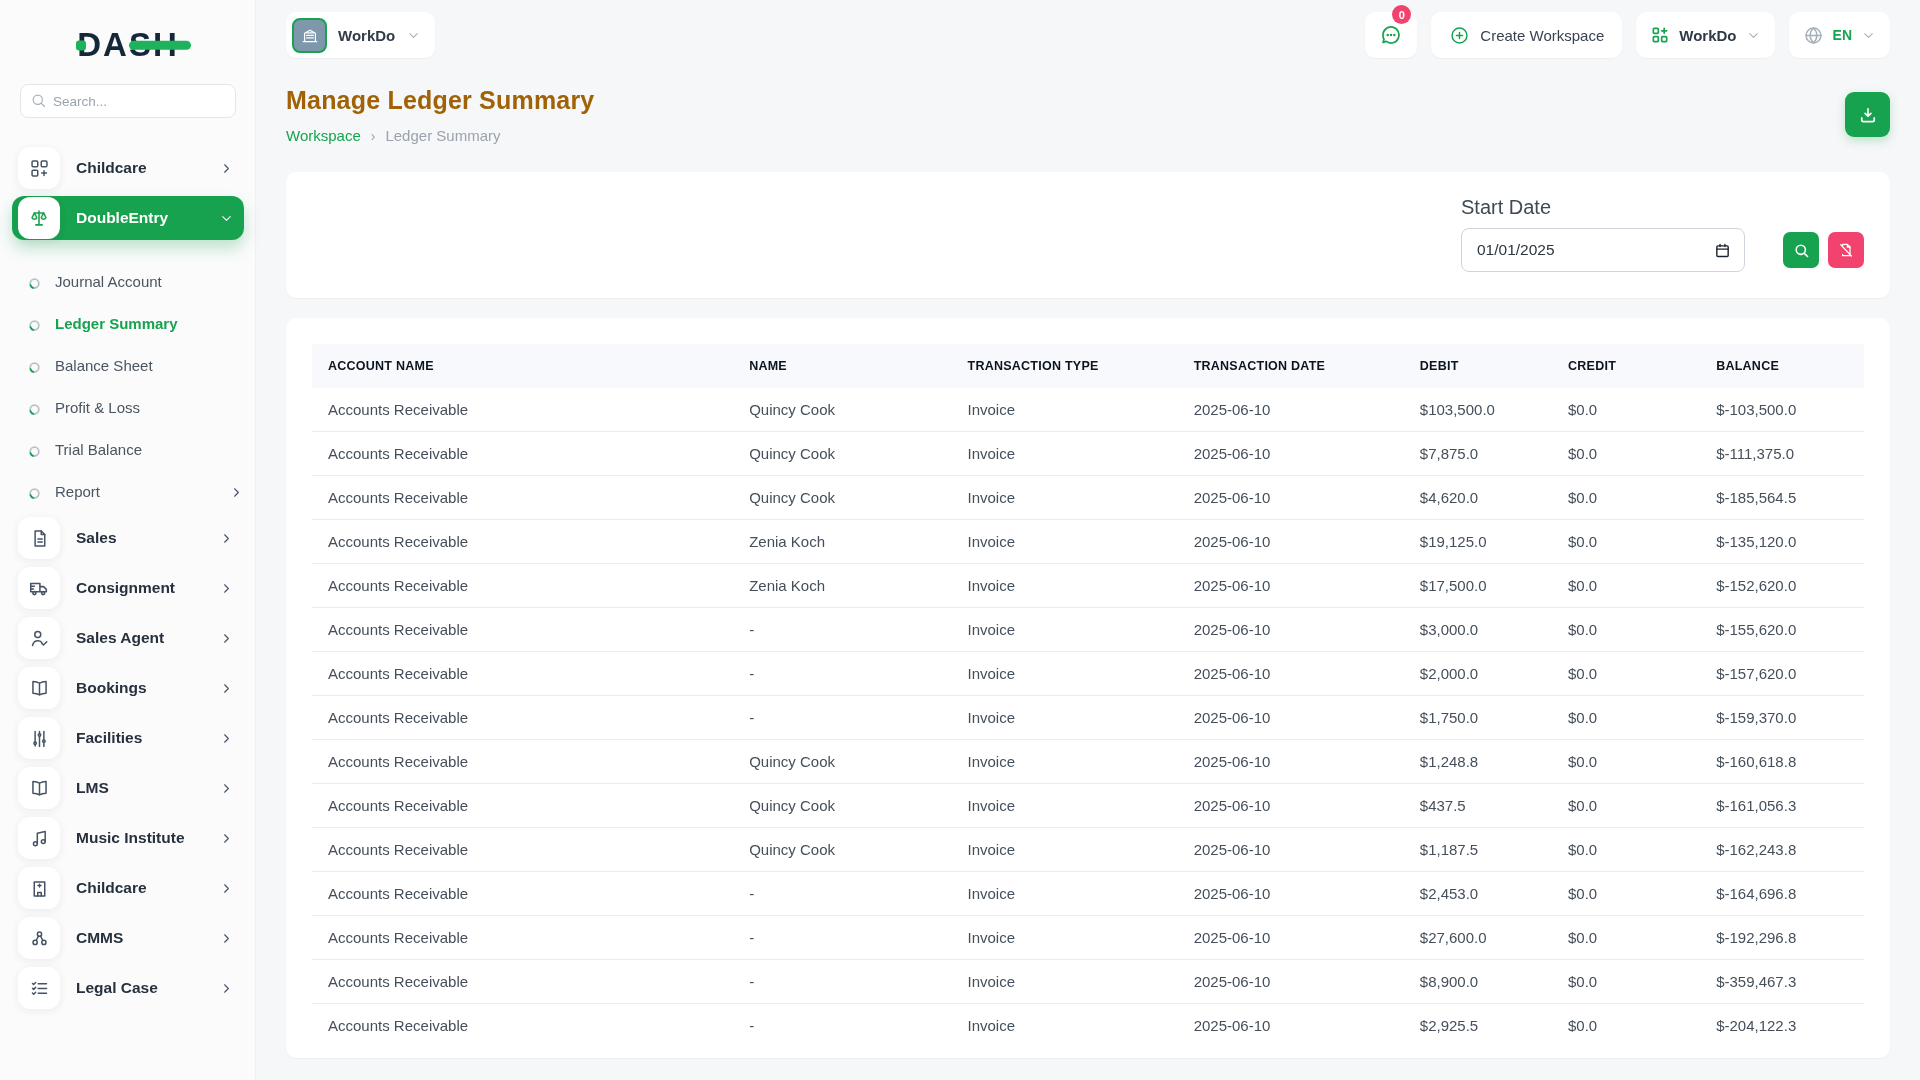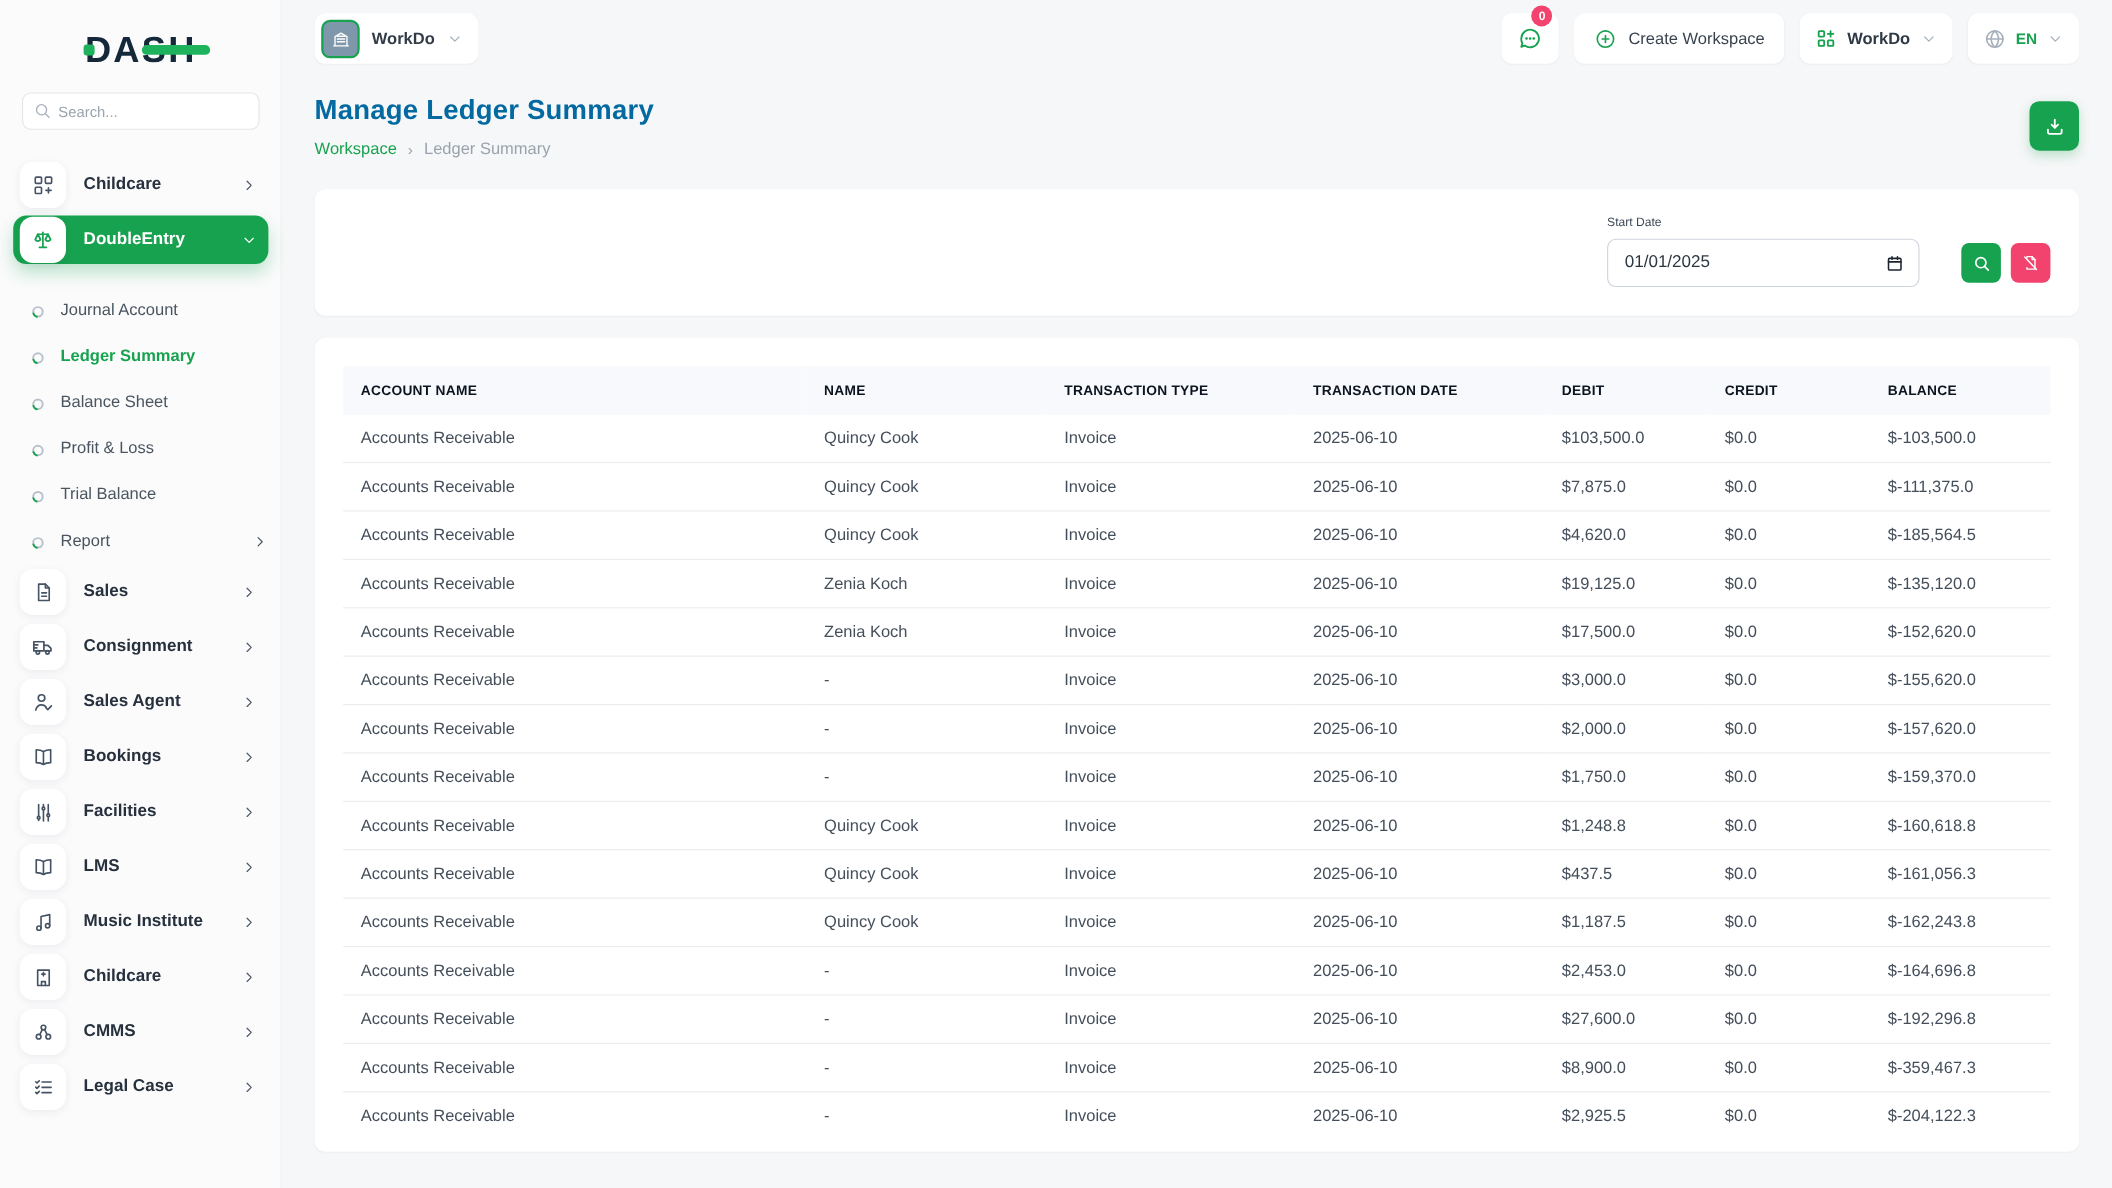--- a/index.html
+++ b/index.html
@@ -60,34 +60,34 @@
   .topbar-right { display:flex; align-items:center; gap:14px; }
   .chat-btn { width:52px; justify-content:center; position:relative; }
   .chat-badge { position:absolute; top:-7px; right:6px; min-width:19px; height:19px; padding:0 5px;
                 background:#f2426e; color:#fff; border-radius:10px; font-size:11px; font-weight:700;
                 display:flex; align-items:center; justify-content:center; }
   .create-ws { padding:0 18px; gap:10px; font-size:15px; color:#39434f; font-weight:500; }
   .workdo-btn { padding:0 14px; gap:9px; font-size:15px; font-weight:600; color:#2f3a46; }
   .lang-btn { padding:0 14px; gap:9px; font-size:14px; font-weight:700; color:#17a24f; }
 
   .page-head { display:flex; justify-content:space-between; align-items:flex-start; padding:16px 30px 0; }
-  .page-title { font-size:25px; font-weight:700; color:#0369a1; letter-spacing:.2px; }
+  .page-title { font-size:25px; font-weight:700; color:#a16207; letter-spacing:.2px; }
   .breadcrumb { display:flex; align-items:center; gap:10px; margin-top:12px; font-size:15px; }
   .breadcrumb .bc-home { color:#17a24f; cursor:pointer; }
   .breadcrumb .bc-sep { color:#9aa3ad; font-size:14px; }
   .breadcrumb .bc-current { color:#9aa3ad; }
   .dl-btn { width:45px; height:45px; border-radius:9px; background:#17a24f; border:none; display:flex;
             align-items:center; justify-content:center; cursor:pointer; margin-top:6px;
             box-shadow:0 4px 10px rgba(23,162,79,.25); }
 
   .card { background:#fff; border-radius:10px; box-shadow:0 1px 2px rgba(20,30,50,.04); }
   .filter-card { margin:28px 30px 0; padding:24px 26px 26px; display:flex; align-items:flex-end; gap:44px; }
   .field { width:284px; }
   .field:first-of-type { margin-left:auto; }
-  .field .f-label { font-size:11px; color:#3f4a57; margin-bottom:9px; }
+  .field .f-label { font-size:20px; color:#3f4a57; margin-bottom:9px; }
   .f-input { height:44px; border:1px solid #ced4dc; border-radius:8px; background:#fff; display:flex;
              align-items:center; justify-content:space-between; padding:0 13px 0 15px; font-size:15.5px;
              color:#2c3640; cursor:pointer; }
   .f-btns { display:flex; gap:9px; margin-left:-6px; padding-bottom:4px; }
   .sq-btn { width:36px; height:36px; border-radius:7px; border:none; display:flex; align-items:center;
             justify-content:center; cursor:pointer; }
   .sq-btn.green { background:#17a24f; }
   .sq-btn.pink { background:#f2426e; }
 
   .table-card { margin:20px 30px 0; padding:26px 26px 10px; min-height:740px; }

